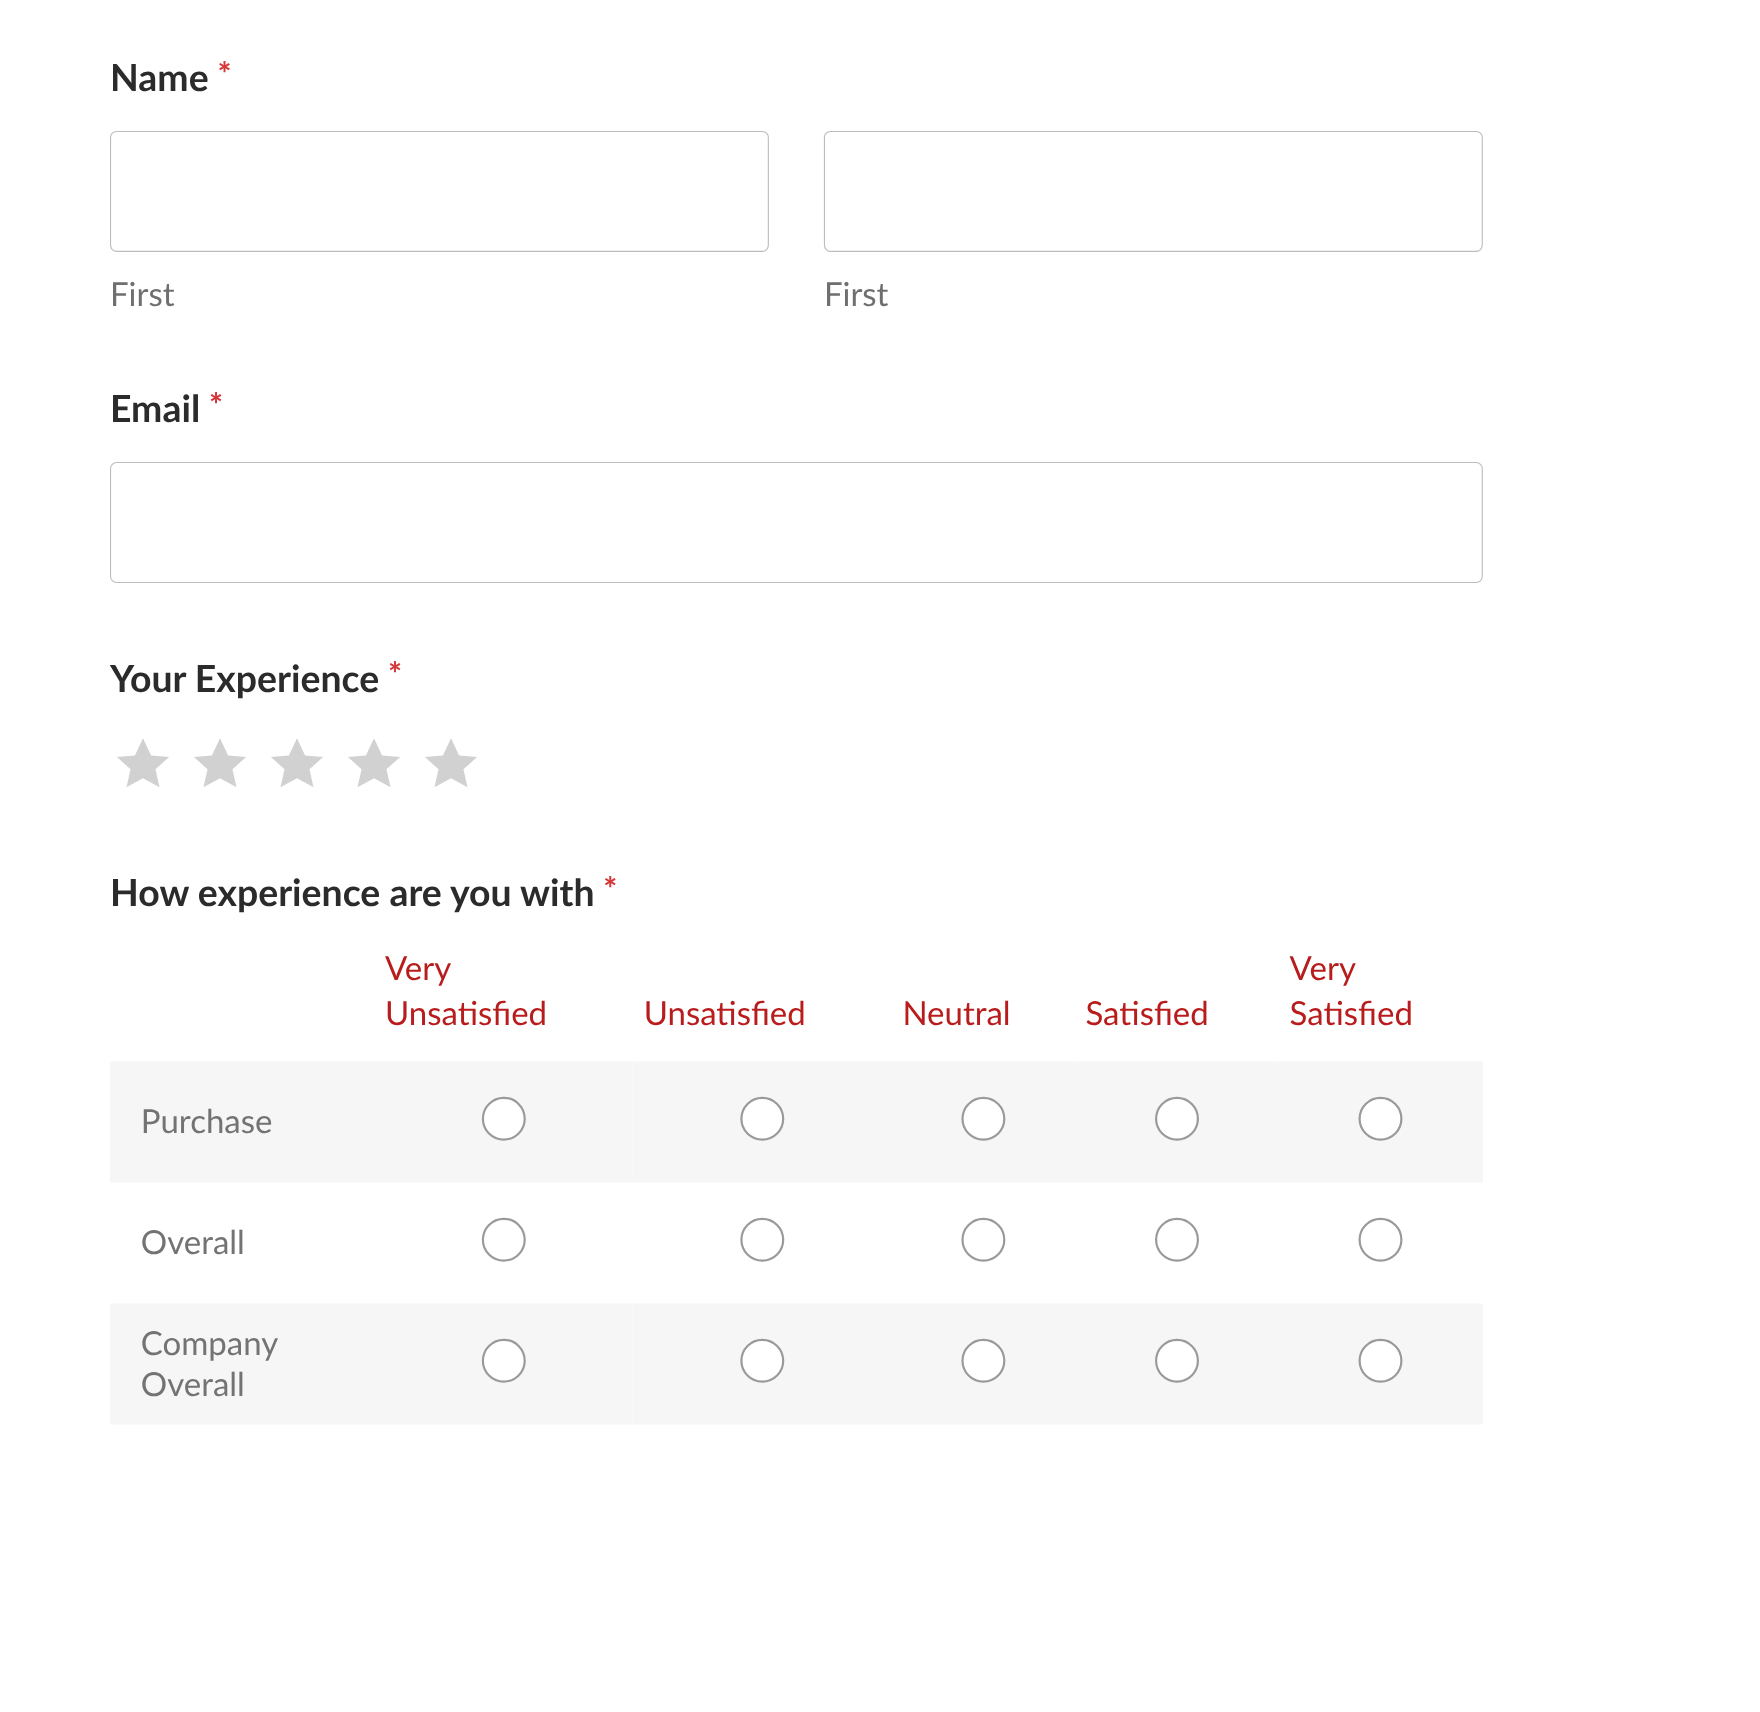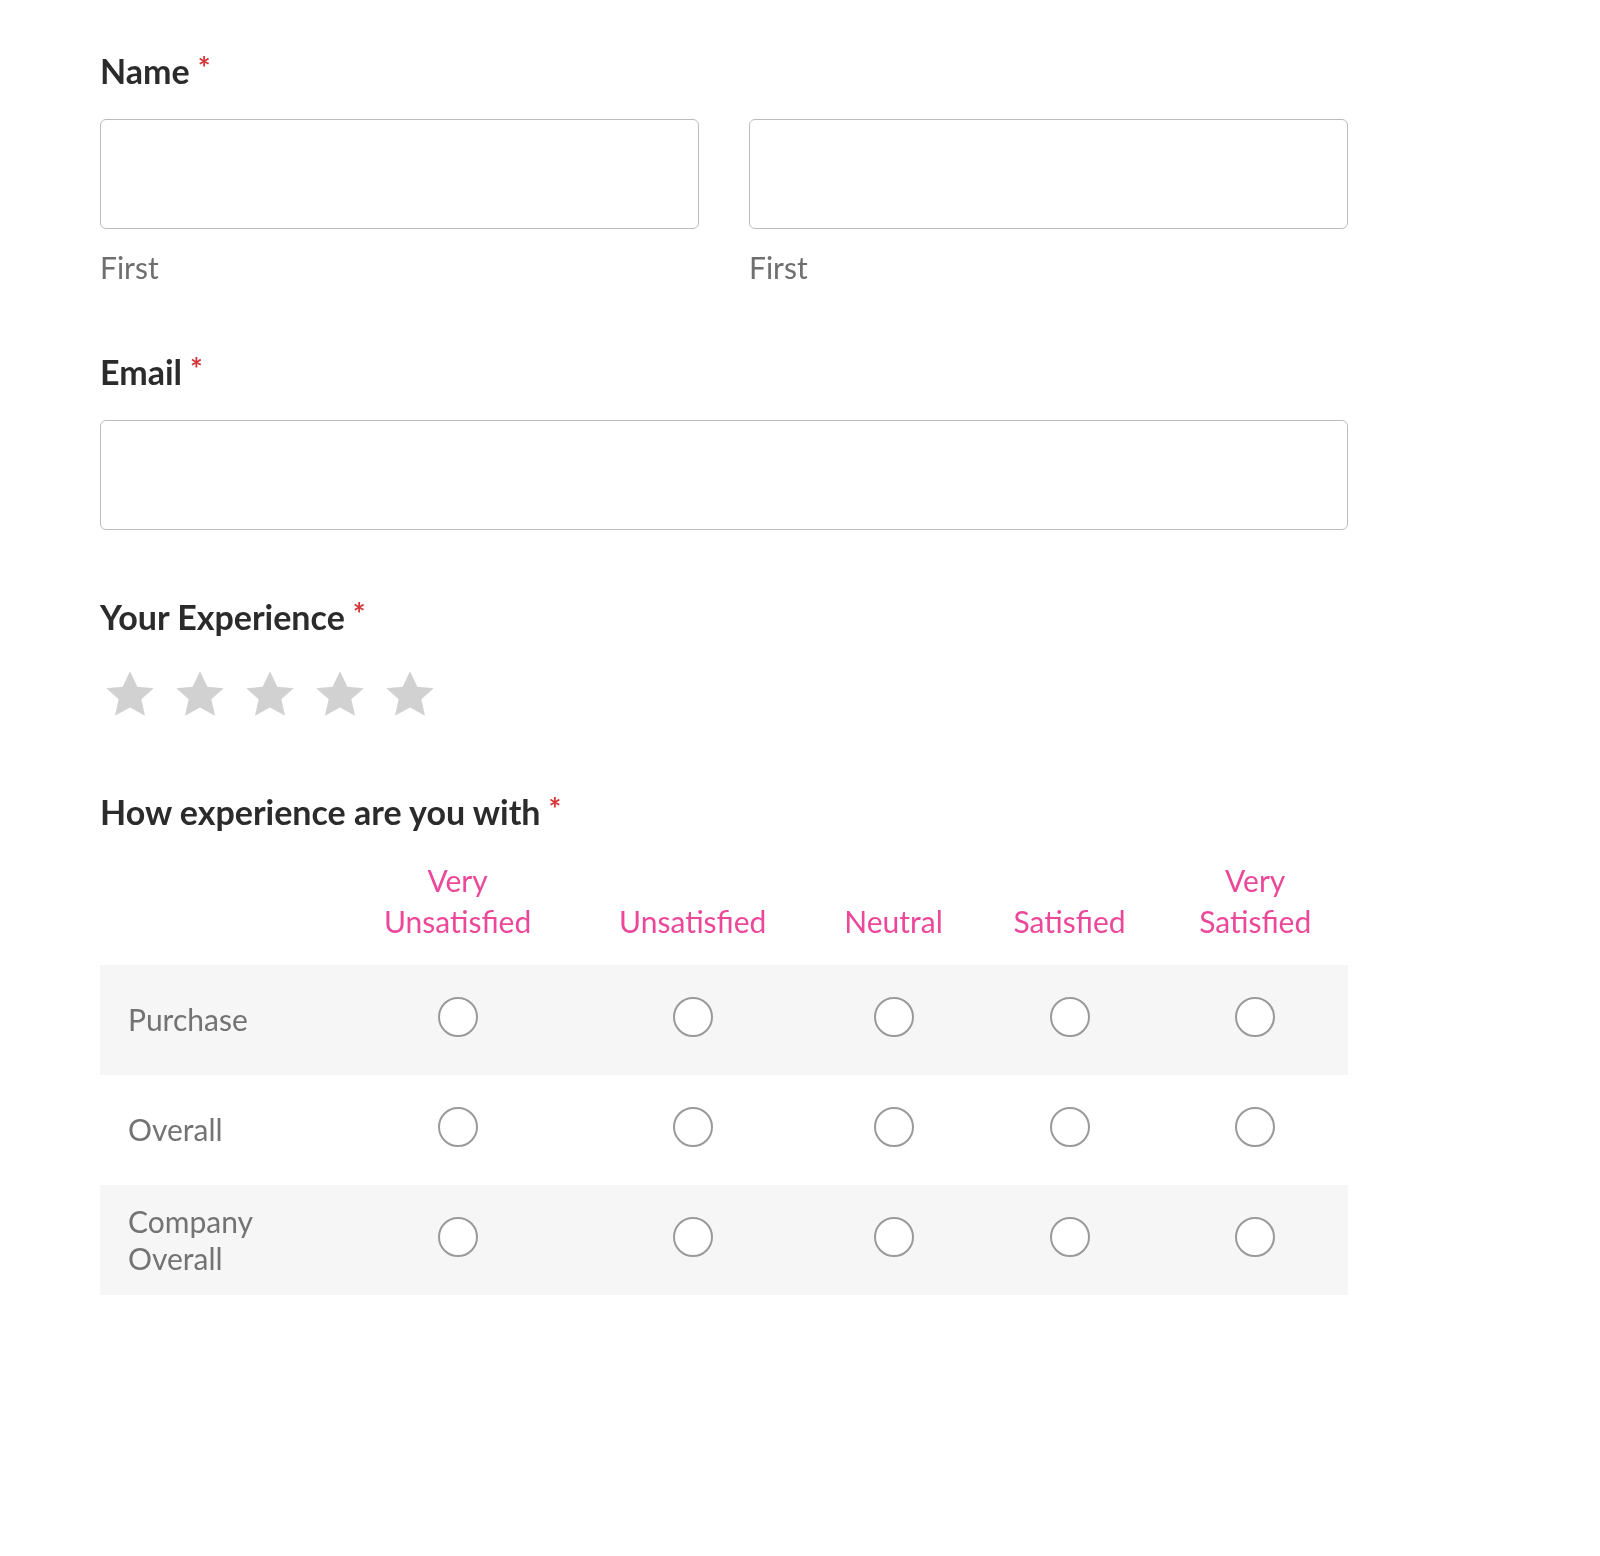--- a/index.html
+++ b/index.html
@@ -74,23 +74,23 @@
   }
 
   
   .likert {
     width: 100%;
     border-collapse: collapse;
     font-size: 30px;
   }
   .likert th {
     font-weight: 400;
-    color: #ec4899;
+    color: #b91c1c;
     padding: 0 10px 24px 10px;
-    text-align: center;
+    text-align: left;
     vertical-align: bottom;
     line-height: 1.35;
   }
   .likert th.row-head-spacer {
     width: 240px;
   }
   .likert td {
     padding: 0;
     text-align: center;
     vertical-align: middle;

